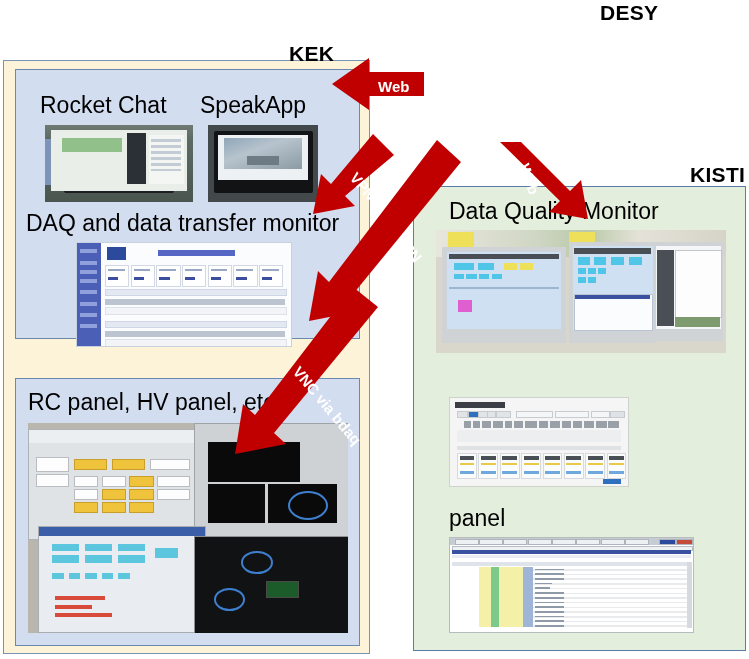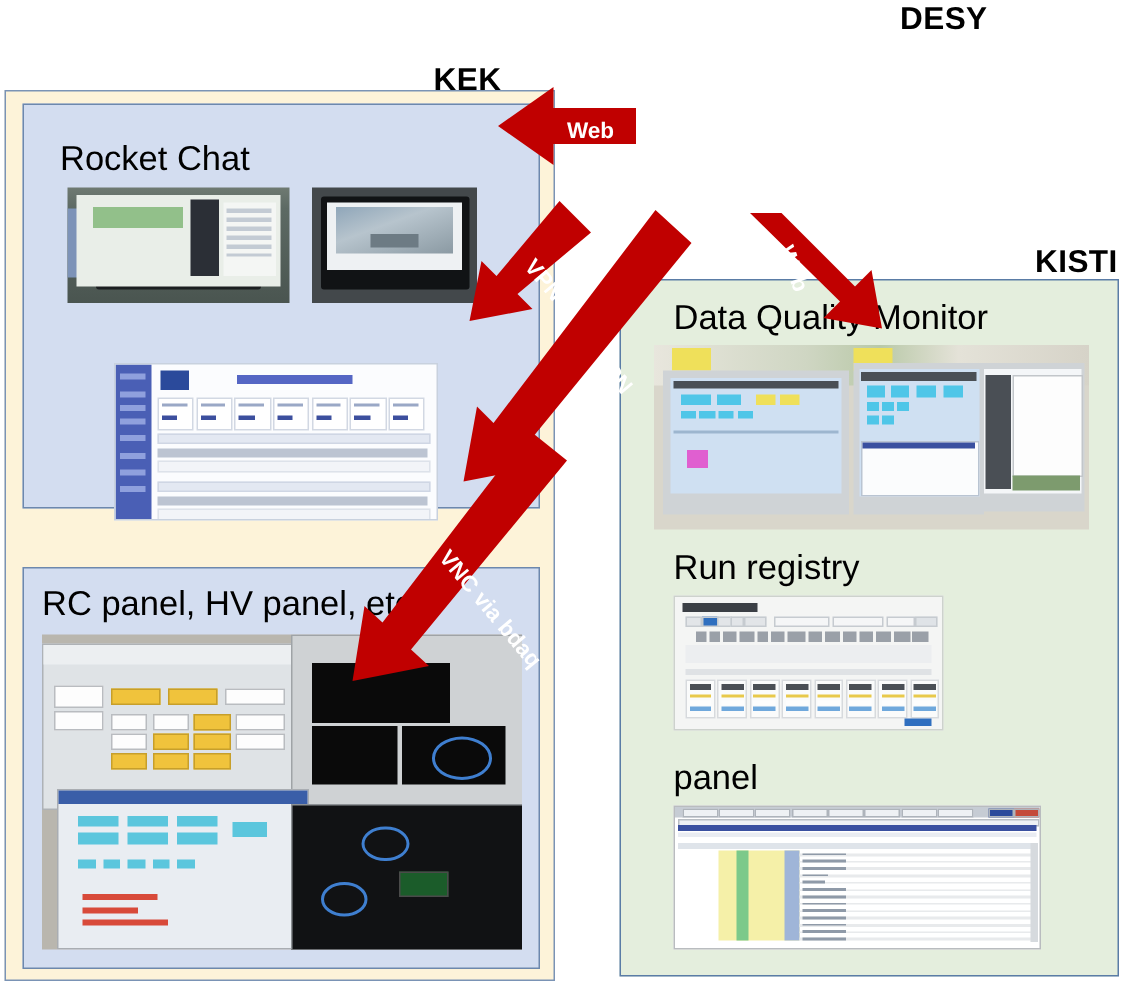--- a/index.html
+++ b/index.html
@@ -129,20 +129,21 @@
 <body>
 
 <div class="stage">
 
   <div class="box kek-outer">
 
     <div class="panel kek-panel">
 
       <div class="hdr hdr-lg" style="left:24px;top:22px;text-align:right;">Rocket Chat</div>
 
+      <div class="hdr hdr-lg" style="left:184px;top:22px;">SpeakApp</div>
 
       <div class="ph photo-rc" style="left:29px;top:55px;width:148px;height:77px;">
         <div class="lft"></div>
         <div class="bezel"></div>
         <div class="scr">
           <div class="grn"></div>
           <div class="dark"></div>
           <div class="side">
             <i style="top:10%"></i>
               <i style="top:22%"></i>
@@ -155,20 +156,21 @@
       </div>
 
       <div class="ph photo-sa" style="left:192px;top:55px;width:110px;height:77px;">
         <div class="bezel">
             <div class="scr">
               <div class="vid"></div>
             </div>
           </div>
       </div>
 
+      <div class="hdr hdr-lg" style="left:10px;top:140px;">DAQ and data transfer monitor</div>
 
       <div class="ph dash" style="left:60px;top:172px;width:216px;height:105px;">
         <div class="navb">
           <i style="top:6%"></i>
             <i style="top:17%"></i>
             <i style="top:26%"></i>
             <i style="top:35%"></i>
           <i style="top:46%"></i>
             <i style="top:57%"></i>
             <i style="top:68%"></i>
@@ -316,21 +318,20 @@
         </div>
       <div class="m3">
           <div class="s">
         <div style="position:absolute;left:2%;top:4%;width:26%;height:92%;background:#4a4f55"></div>
         <div style="position:absolute;left:30%;top:4%;width:68%;height:80%;background:#fdfdfd;border:1px solid #c2c6ca"></div>
         <div style="position:absolute;left:30%;top:86%;width:68%;height:12%;background:#7d9b6e"></div>
       </div>
         </div>
     </div>
 
-    <div class="hdr hdr-lg" style="left:35px;top:178px;">Run registry</div>
 
     <div class="ph rr" style="left:35px;top:210px;width:180px;height:90px;">
       <div class="t"></div>
       <div class="pg" style="left:4%;width:5%"></div>
       <div class="pg pgsel" style="left:10%;width:5%"></div>
       <div class="pg" style="left:16%;width:4%"></div>
       <div class="pg" style="left:21%;width:4%"></div>
       <div class="pg" style="left:26%;width:7%"></div>
       <div class="pg" style="left:37%;width:20%;background:#f5f6f7"></div>
       <div class="pg" style="left:59%;width:18%;background:#f5f6f7"></div>

